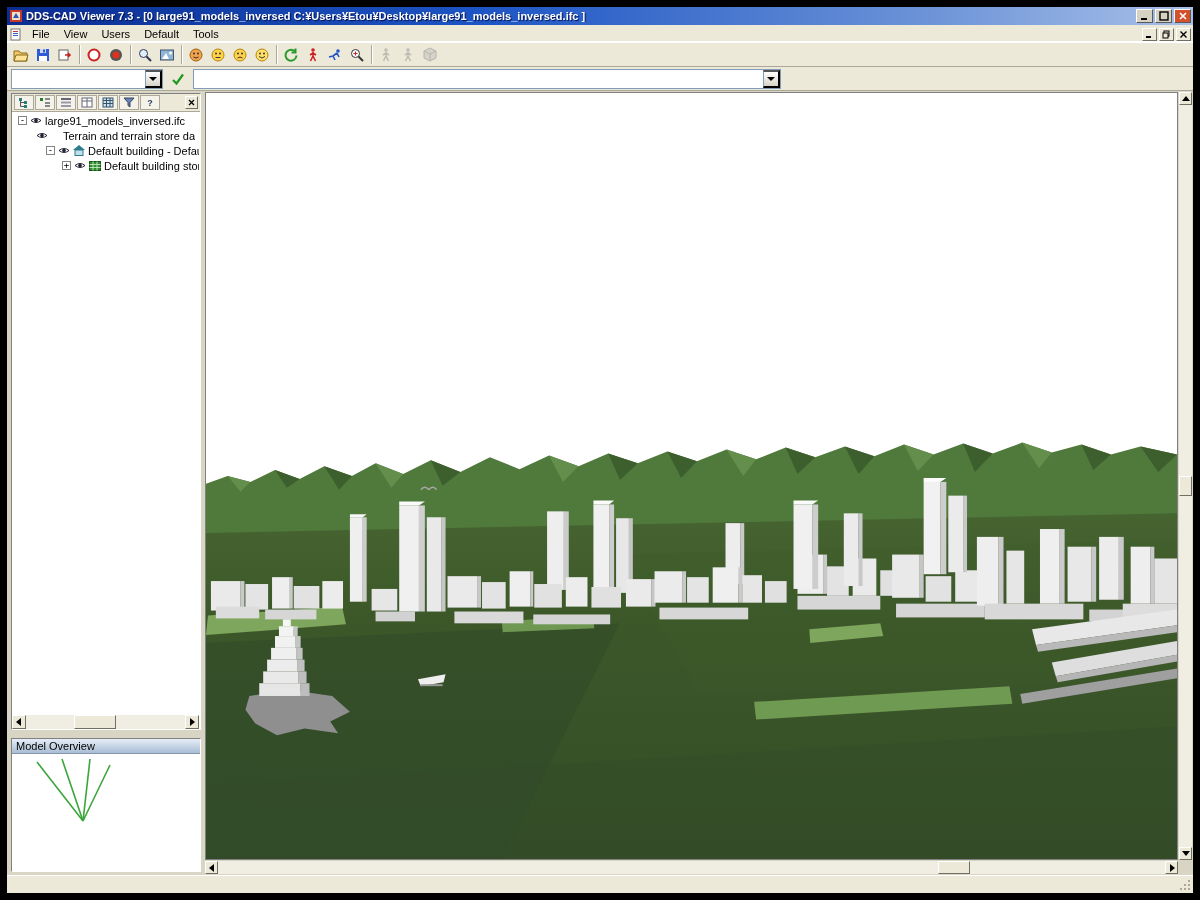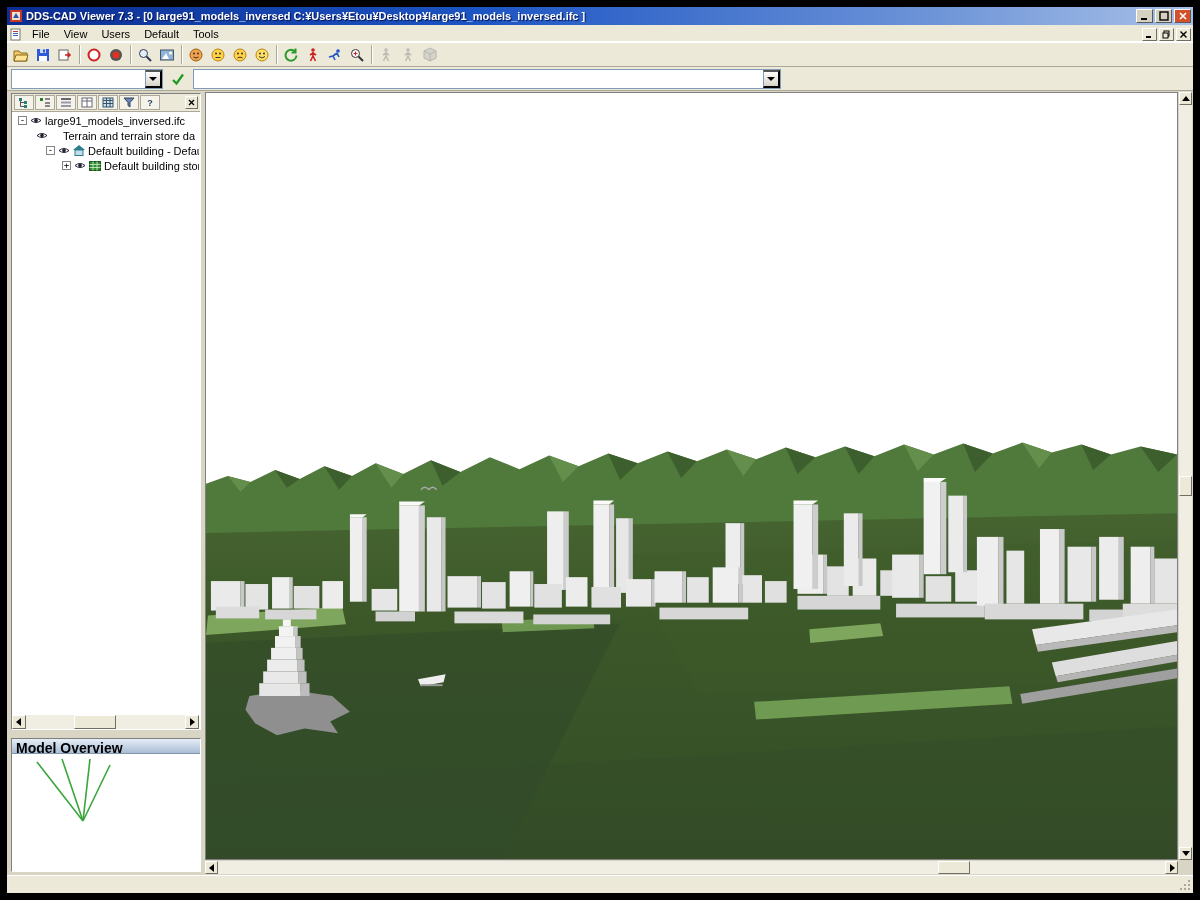--- a/index.html
+++ b/index.html
@@ -49,21 +49,21 @@
   .tree-row{height:15px;display:flex;align-items:center;white-space:nowrap;font-size:11px;}
   .expander{width:9px;height:9px;border:1px solid #848484;background:#fff;font-size:9px;line-height:7px;text-align:center;margin-right:3px;flex:0 0 auto;font-family:"DejaVu Sans Mono",monospace;}
   .tree-ic{margin-right:3px;flex:0 0 auto;display:inline-flex;}
   .tree-label{overflow:hidden;text-align:right;}
   .tree-hscroll{position:absolute;left:0;right:1px;bottom:0;height:14px;background:#f0eee3;display:flex;}
   .sb-btn{width:14px;height:14px;flex:0 0 auto;background:#ece9d8;border:1px solid;border-color:#fff #716f64 #716f64 #fff;padding:0;display:flex;align-items:center;justify-content:center;}
   .sb-track{position:relative;flex:1;}
   .sb-thumb{position:absolute;background:#ece9d8;border:1px solid;border-color:#fff #716f64 #716f64 #fff;}
 
   .overview-panel{position:absolute;left:0;right:0;top:645px;bottom:0;background:#fff;border:1px solid;border-color:#808080 #fff #fff #808080;}
-  .overview-header{height:15px;background:linear-gradient(180deg,#e6eef8,#a9bdd4);border-bottom:1px solid #8296ac;font-weight:bold;font-size:14px;padding:1px 4px;}
+  .overview-header{height:15px;background:linear-gradient(180deg,#e6eef8,#a9bdd4);border-bottom:1px solid #8296ac;font-weight:normal;font-size:11px;padding:1px 4px;}
   .overview-canvas{position:absolute;top:16px;left:1px;right:1px;bottom:1px;background:#fff;}
 
   
   .viewport-wrap{position:absolute;left:198px;top:1px;right:1px;bottom:1px;}
   .viewport{position:absolute;left:0;top:0;right:14px;bottom:14px;border:1px solid #808080;background:#fff;overflow:hidden;cursor:crosshair;}
   .viewport svg{display:block;width:100%;height:100%;}
   .vscroll{position:absolute;top:0;bottom:14px;right:0;width:13px;background:#f0eee3;display:flex;flex-direction:column;}
   .vscroll .sb-btn{width:13px;height:13px;}
   .hscroll{position:absolute;left:0;right:14px;bottom:0;height:13px;background:#f0eee3;display:flex;}
   .hscroll .sb-btn{width:13px;height:13px;}

